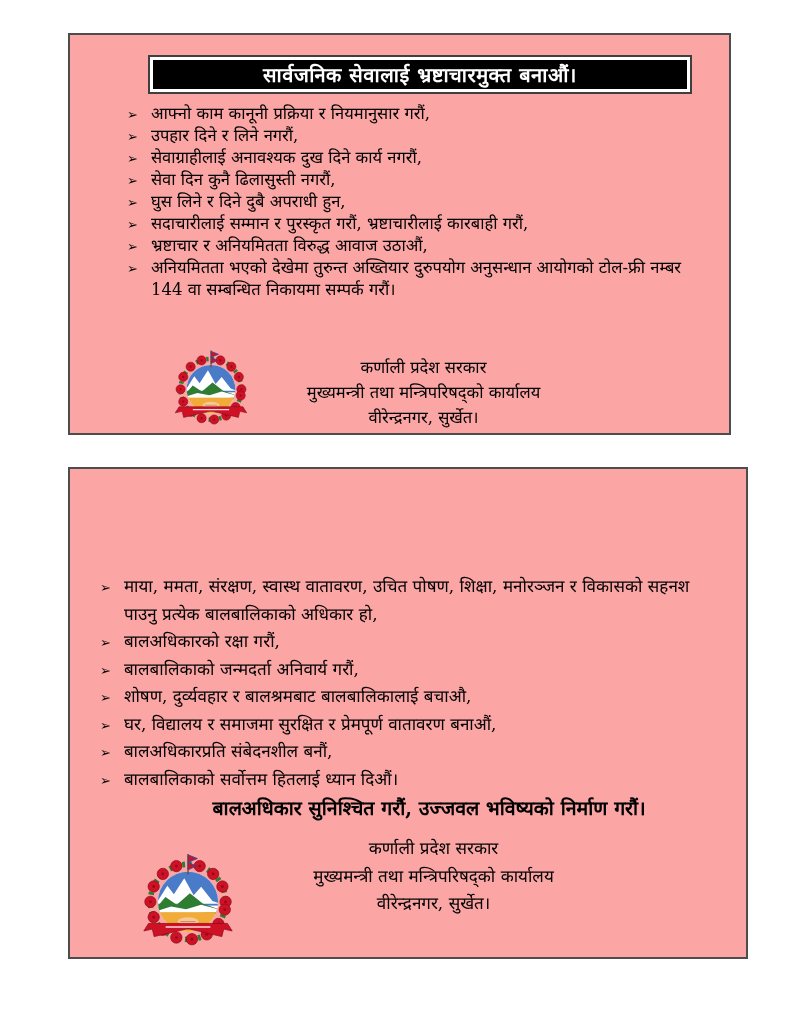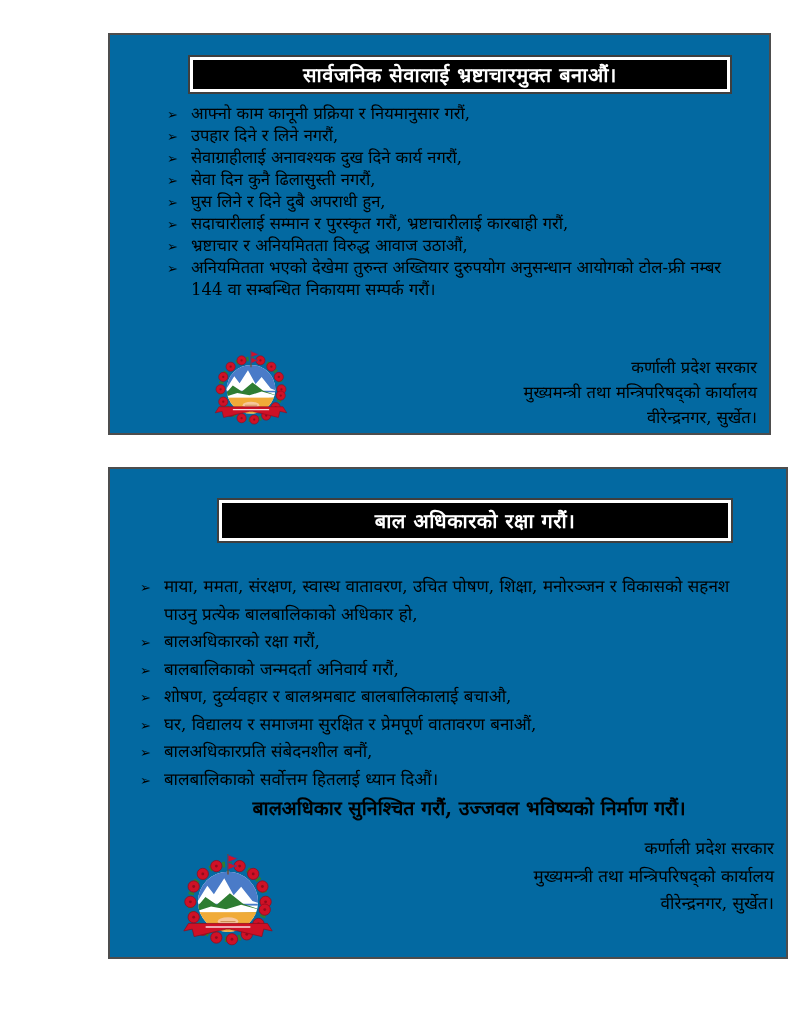--- a/index.html
+++ b/index.html
@@ -1,20 +1,20 @@
 <!DOCTYPE html>
 <html><head>
 <meta charset="utf-8">
 <style>
   html,body { margin:0; padding:0; background:#ffffff; }
   .page {
     position:relative; width:791px; height:1024px; background:#ffffff;
     font-family:"DejaVu Serif", serif; color:#000; overflow:hidden;
   }
-  .notice { position:absolute; background:#0369a1; border:2px solid #4d4d4d;margin-left:40px; }
+  .notice { position:absolute; background:#fca5a5; border:2px solid #4d4d4d; }
   .n1 { left:68px; top:33px;  width:659px; height:398px; }
   .n2 { left:68px; top:467px; width:676px; height:488px; }
 
   .header { position:absolute; border:2px solid #3f3f3f; background:#fff; padding:3px; box-sizing:border-box; }
   .n1 .header { left:78px;  top:20px; width:544px; height:39px; }
   .n2 .header { left:107px; top:29px; width:516px; height:45px; }
   .header-inner {
     background:#000; color:#fff; width:100%; height:100%;
     display:flex; align-items:center; justify-content:center;
     font-weight:bold; font-size:20px; letter-spacing:0.5px; white-space:nowrap;
@@ -26,21 +26,21 @@
   .bullet-row { display:flex; align-items:flex-start; }
   .n1 .bullet-row { gap:13px; font-size:16.5px; line-height:22px; }
   .n2 .bullet-row { gap:13px; font-size:17px;   line-height:27.5px; }
   .arrow { font-family:"DejaVu Sans", sans-serif; font-size:13px; line-height:inherit; flex:0 0 auto; transform:translateY(1px); }
   .btext { flex:1 1 auto; }
 
   .slogan { position:absolute; left:0; right:0; text-align:center; font-weight:bold; }
   .n1 .slogan { top:263px; font-size:17.5px; line-height:26px; padding-left:72px; }
   .n2 .slogan { top:327px; font-size:19.5px; line-height:26px; padding-left:42px; }
 
-  .footer-text { position:absolute; left:0; right:12px; text-align:right; }
+  .footer-text { position:absolute; left:0; right:4px; text-align:center; }
   .n1 .footer-text { top:320px; font-size:16.5px; line-height:25px;   padding-left:52px; }
   .n2 .footer-text { top:366px; font-size:17px;   line-height:27.5px; padding-left:55px; }
 
   .emblem { position:absolute; }
   .n1 .emblem { left:103px; top:314px; width:76px; height:76px; }
   .n2 .emblem { left:71px;  top:383px; width:94px; height:94px; }
   .emblem svg { width:100%; height:100%; display:block; }
   .hidden-defs { position:absolute; width:0; height:0; overflow:hidden; }
 </style>
 </head>
@@ -156,23 +156,20 @@
         </svg>
     </div>
     <div class="footer-text">
       <div>कर्णाली प्रदेश सरकार</div>
       <div>मुख्यमन्त्री तथा मन्त्रिपरिषद्को कार्यालय</div>
       <div>वीरेन्द्रनगर, सुर्खेत।</div>
     </div>
   </div>
 
   <div class="notice n2">
-    <div class="header">
-      <div class="header-inner">बाल अधिकारको रक्षा गरौं।</div>
-    </div>
     <div class="bullets">
       <div class="bullet-row">
           <span class="arrow">➢</span>
           <span class="btext">माया, ममता, संरक्षण, स्वास्थ वातावरण, उचित पोषण, शिक्षा, मनोरञ्जन र विकासको सहनश पाउनु प्रत्येक बालबालिकाको अधिकार हो,</span>
         </div>
       <div class="bullet-row">
           <span class="arrow">➢</span>
           <span class="btext">बालअधिकारको रक्षा गरौं,</span>
         </div>
       <div class="bullet-row">

